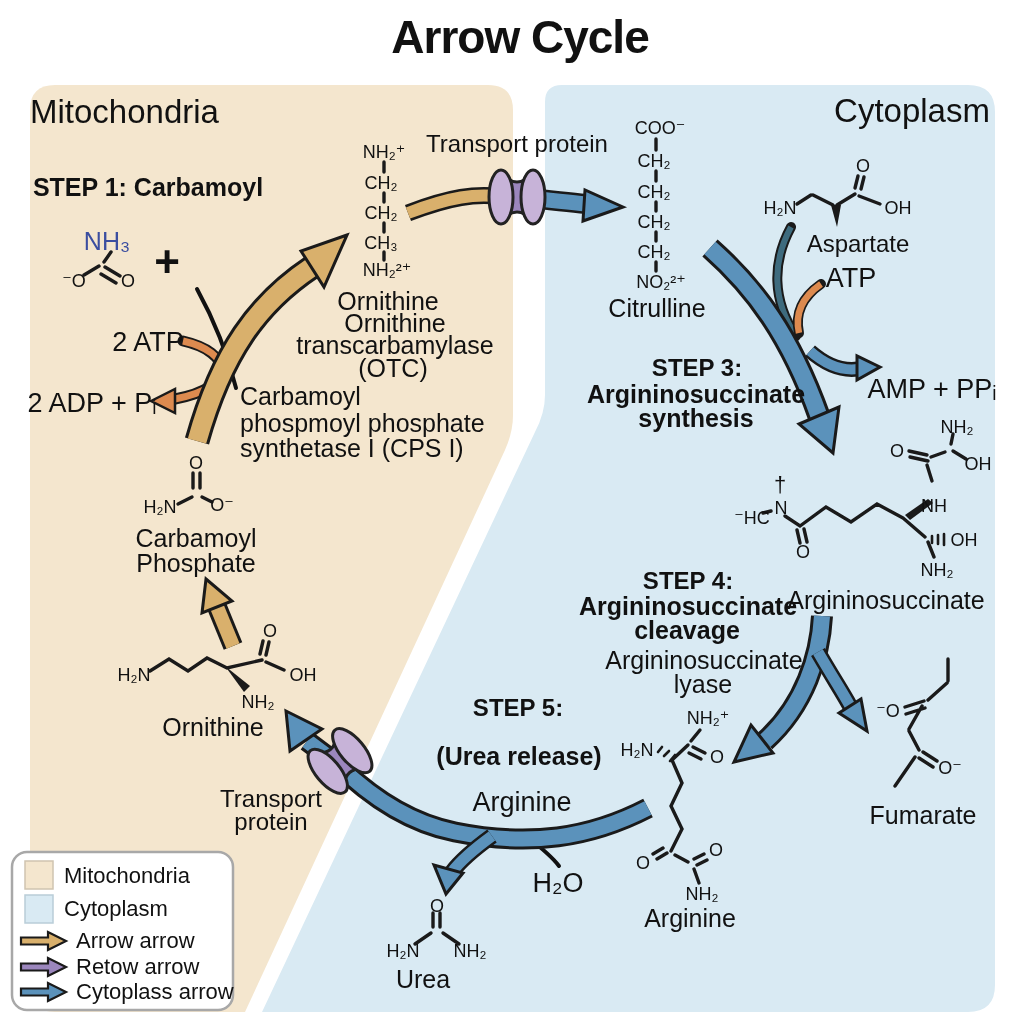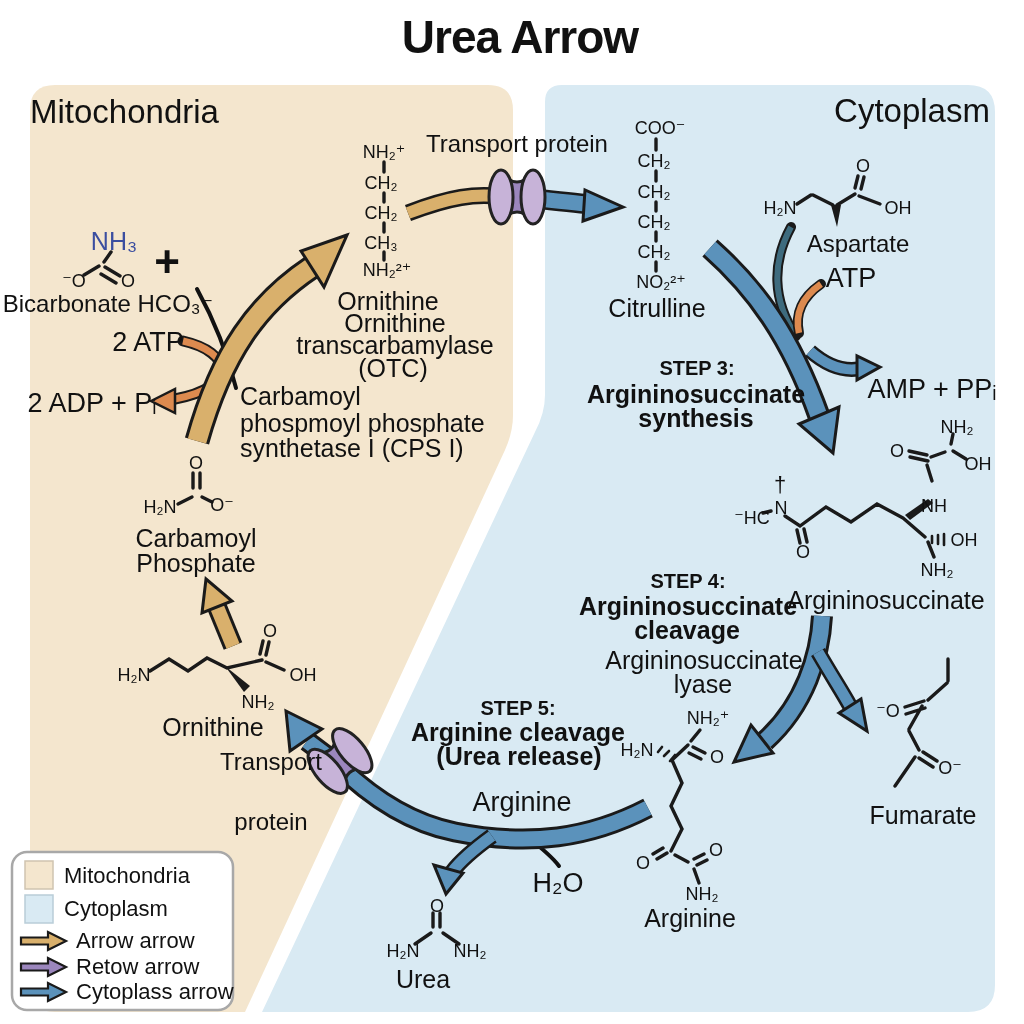--- a/index.html
+++ b/index.html
@@ -10,21 +10,21 @@
   }
   html,body{margin:0;padding:0;background:#fff;}
   .stage{position:relative;width:1024px;height:1024px;background:#ffffff;
          font-family:"Liberation Sans","DejaVu Sans",sans-serif;overflow:hidden;color:var(--text);}
   .stage svg.bg{position:absolute;left:0;top:0;}
   .lbl{position:absolute;transform:translate(-50%,-50%);white-space:nowrap;line-height:1;}
   .left{transform:translate(0,-50%);}
   .f46{font-size:46px;font-weight:bold;letter-spacing:-1px;}
   .f44{font-size:44px;font-weight:bold;}
   .f34{font-size:33px;}
-  .f27b{font-size:20px;font-weight:bold;}
+  .f27b{font-size:24px;font-weight:bold;}
   .f26b{font-size:25px;font-weight:bold;}
   .f27{font-size:27px;}
   .f26{font-size:25px;}
   .f25{font-size:24px;text-align:center;}
   .f24{font-size:18px;}
   .f22{font-size:22px;}
   .blue{color:var(--nh3-blue);}
 </style>
 </head>
 <body>
@@ -160,29 +160,29 @@
       </g>
       <g transform="translate(21,967)">
         <polygon points="0,-3.5 27,-3.5 27,-9 45,0 27,9 27,3.5 0,3.5" style="fill:var(--purple-dark);stroke:var(--outline);stroke-width:2.2"></polygon>
       </g>
       <g transform="translate(21,992)">
         <polygon points="0,-3.5 27,-3.5 27,-9 45,0 27,9 27,3.5 0,3.5" style="fill:var(--blue-arrow);stroke:var(--outline);stroke-width:2.2"></polygon>
       </g>
     </g>
   </svg>
 
-  <span class="lbl f46" style="left:520px;top:37px">Urea Arrow</span>
+  <span class="lbl f46" style="left:520px;top:37px">Arrow Cycle</span>
   <span class="lbl f34 left" style="left:30px;top:111px">Mitochondria</span>
   <span class="lbl f34" style="left:912px;top:110px">Cytoplasm</span>
 
-  <span class="lbl f26 blue" style="left:114px;top:241px">NH₃</span>
+  <span class="lbl f26b" style="left:148px;top:187px">STEP 1: Carbamoyl</span>
+  <span class="lbl f26 blue" style="left:107px;top:241px">NH₃</span>
   <span class="lbl f44" style="left:167px;top:262px">+</span>
   <span class="lbl f24" style="left:74px;top:281px">⁻O</span>
   <span class="lbl f24" style="left:128px;top:281px">O</span>
-  <span class="lbl f25" style="left:108px;top:304px">Bicarbonate HCO₃⁻</span>
   <span class="lbl f27" style="left:148px;top:342px">2 ATP</span>
   <span class="lbl f27" style="left:92px;top:403px">2 ADP + Pᵢ</span>
   <span class="lbl f26 left" style="left:240px;top:396px">Carbamoyl</span>
   <span class="lbl f26 left" style="left:240px;top:448px">synthetase I (CPS I)</span>
   <span class="lbl f26 left" style="left:240px;top:423px">phospmoyl phosphate</span>
 
   <span class="lbl f24" style="left:196px;top:463px">O</span>
   <span class="lbl f24" style="left:160px;top:507px">H₂N</span>
   <span class="lbl f24" style="left:222px;top:505px">O⁻</span>
   <span class="lbl f26" style="left:196px;top:538px">Carbamoyl</span>
@@ -234,21 +234,20 @@
   <span class="lbl f26b" style="left:688px;top:606px">Argininosuccinate</span>
   <span class="lbl f26b" style="left:687px;top:630px">cleavage</span>
   <span class="lbl f26" style="left:704px;top:660px">Argininosuccinate</span>
   <span class="lbl f26" style="left:703px;top:684px">lyase</span>
 
   <span class="lbl f24" style="left:888px;top:711px">⁻O</span>
   <span class="lbl f24" style="left:950px;top:768px">O⁻</span>
   <span class="lbl f26" style="left:923px;top:815px">Fumarate</span>
 
   <span class="lbl f27b" style="left:518px;top:708px">STEP 5:</span>
-  <span class="lbl f26b" style="left:518px;top:732px">Arginine cleavage</span>
   <span class="lbl f26b" style="left:519px;top:756px">(Urea release)</span>
   <span class="lbl f27" style="left:522px;top:802px">Arginine</span>
   <span class="lbl f27" style="left:558px;top:883px">H₂O</span>
 
   <span class="lbl f24" style="left:708px;top:718px">NH₂⁺</span>
   <span class="lbl f24" style="left:637px;top:750px">H₂N</span>
   <span class="lbl f24" style="left:717px;top:757px">O</span>
   <span class="lbl f24" style="left:643px;top:863px">O</span>
   <span class="lbl f24" style="left:716px;top:850px">O</span>
   <span class="lbl f24" style="left:702px;top:894px">NH₂</span>
@@ -258,21 +257,21 @@
   <span class="lbl f24" style="left:403px;top:951px">H₂N</span>
   <span class="lbl f24" style="left:470px;top:951px">NH₂</span>
   <span class="lbl f26" style="left:423px;top:979px">Urea</span>
 
   <span class="lbl f24" style="left:134px;top:675px">H₂N</span>
   <span class="lbl f24" style="left:258px;top:702px">NH₂</span>
   <span class="lbl f24" style="left:270px;top:631px">O</span>
   <span class="lbl f24" style="left:303px;top:675px">OH</span>
   <span class="lbl f26" style="left:213px;top:727px">Ornithine</span>
 
-  <span class="lbl f25" style="left:271px;top:762px">Transport</span>
+  <span class="lbl f25" style="left:271px;top:799px">Transport</span>
   <span class="lbl f25" style="left:271px;top:822px">protein</span>
 
   <span class="lbl f22 left" style="left:64px;top:876px">Mitochondria</span>
   <span class="lbl f22 left" style="left:64px;top:909px">Cytoplasm</span>
   <span class="lbl f22 left" style="left:76px;top:941px">Arrow arrow</span>
   <span class="lbl f22 left" style="left:76px;top:967px">Retow arrow</span>
   <span class="lbl f22 left" style="left:76px;top:992px">Cytoplass arrow</span>
 
 </div>
 

